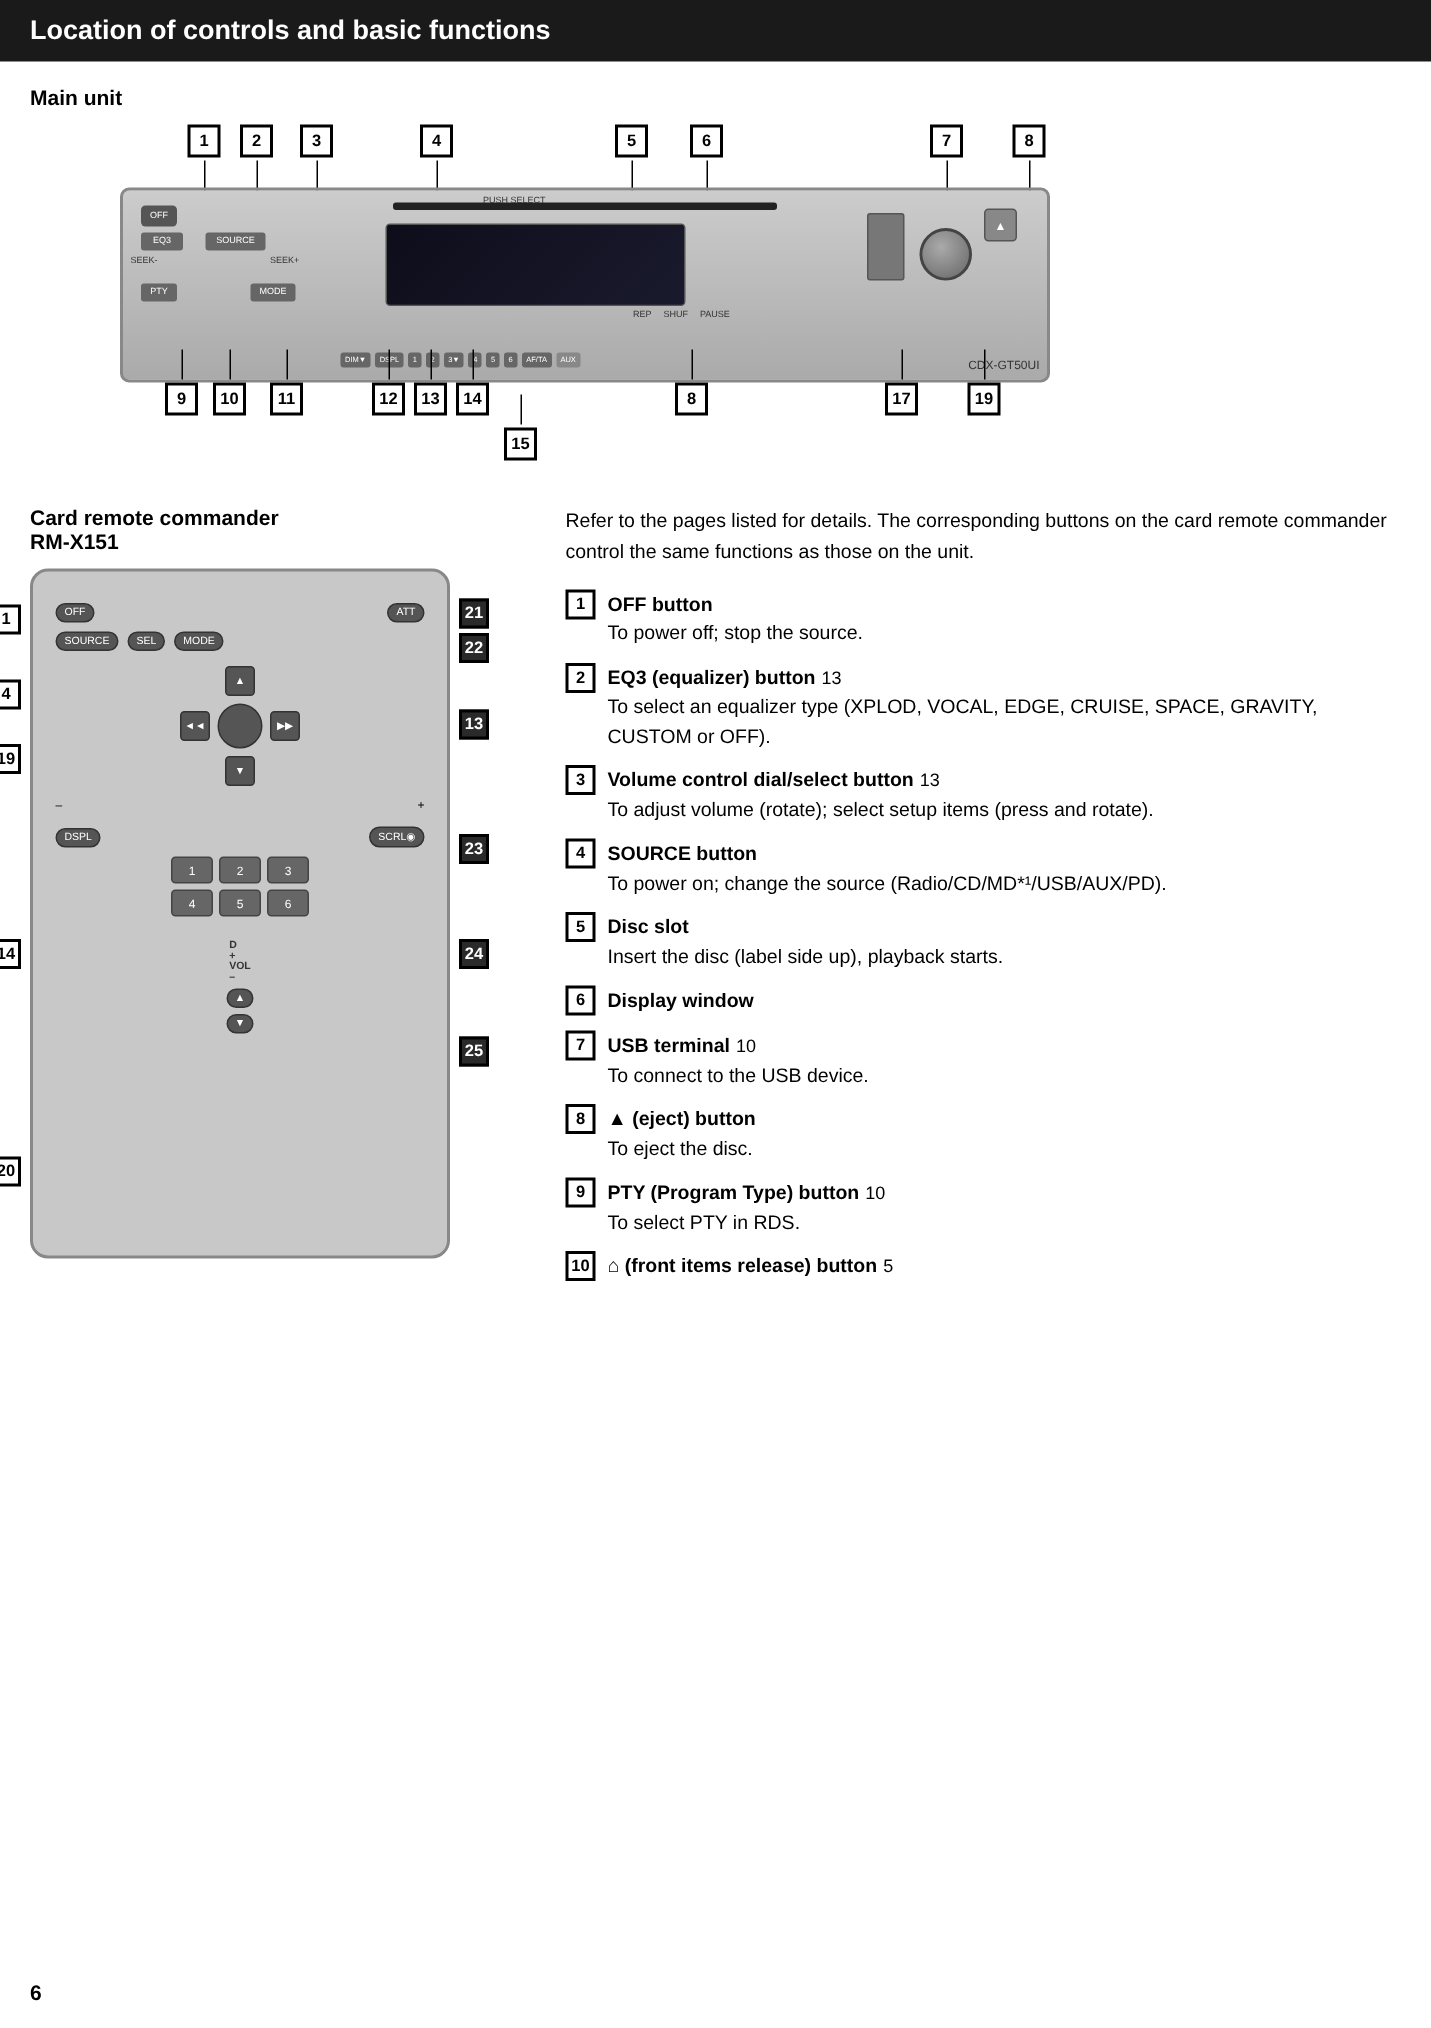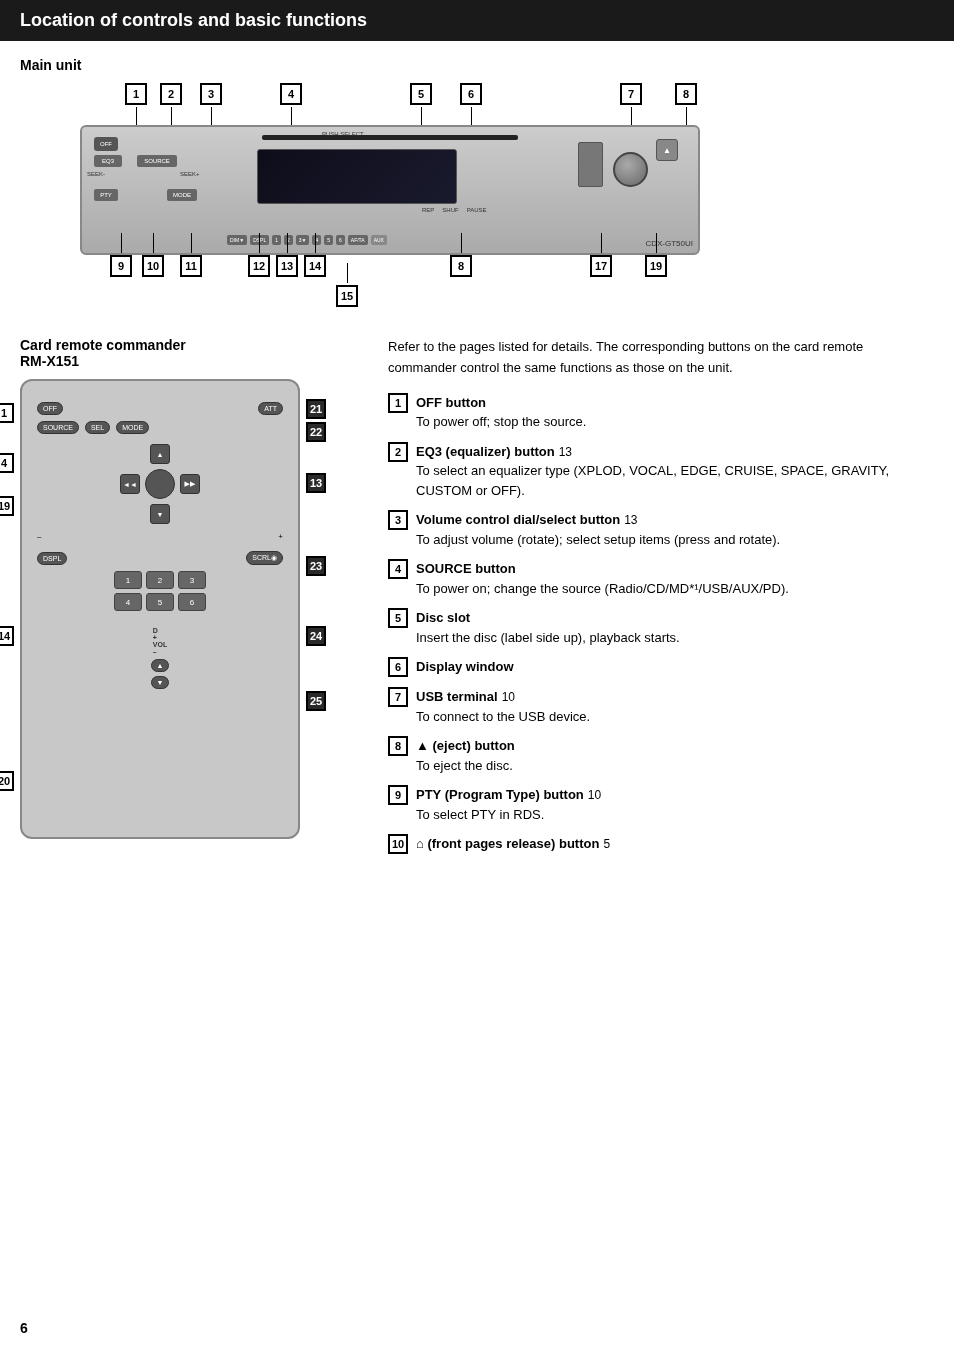--- a/index.html
+++ b/index.html
@@ -22,21 +22,21 @@
       padding: 16px 20px;
     }
     .section-title {
       font-size: 14px;
       font-weight: bold;
       margin-bottom: 10px;
     }
     
     .two-col {
       display: flex;
-      gap: 48px;
+      gap: 37px;
       margin-top: 16px;
     }
     .left-col {
       width: 320px;
       flex-shrink: 0;
     }
     .right-col {
       flex: 1;
     }
     
@@ -492,21 +492,21 @@
           <div class="desc-num">9</div>
           <div class="desc-text">
             <strong>PTY (Program Type) button</strong><span class="page-ref">10</span><br>
             <span>To select PTY in RDS.</span>
           </div>
         </li>
 
         <li class="desc-item">
           <div class="desc-num">10</div>
           <div class="desc-text">
-            <strong>⌂  (front pages release) button</strong><span class="page-ref">5</span>
+            <strong>⌂  (front items release) button</strong><span class="page-ref">5</span>
           </div>
         </li>
 
       </ul>
     </div>
   </div>
 
 </div>
 
 <div class="page-num">6</div>

